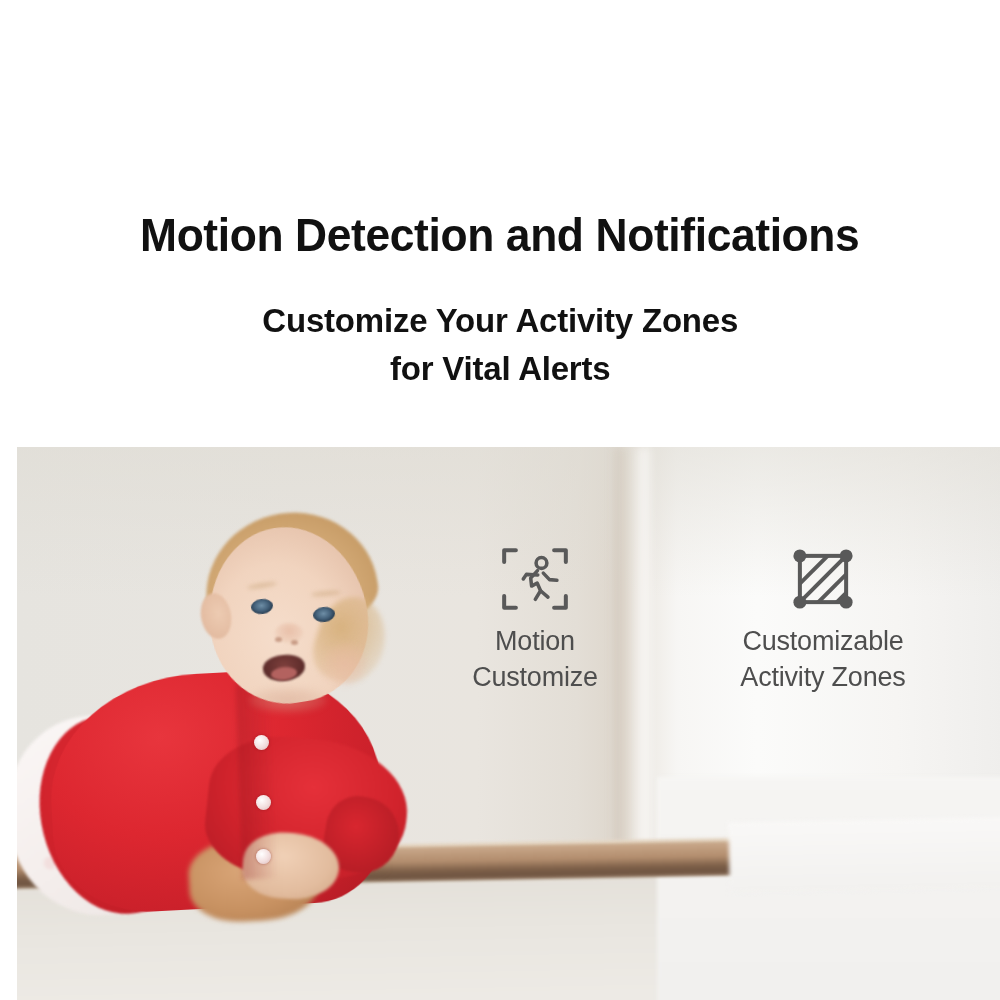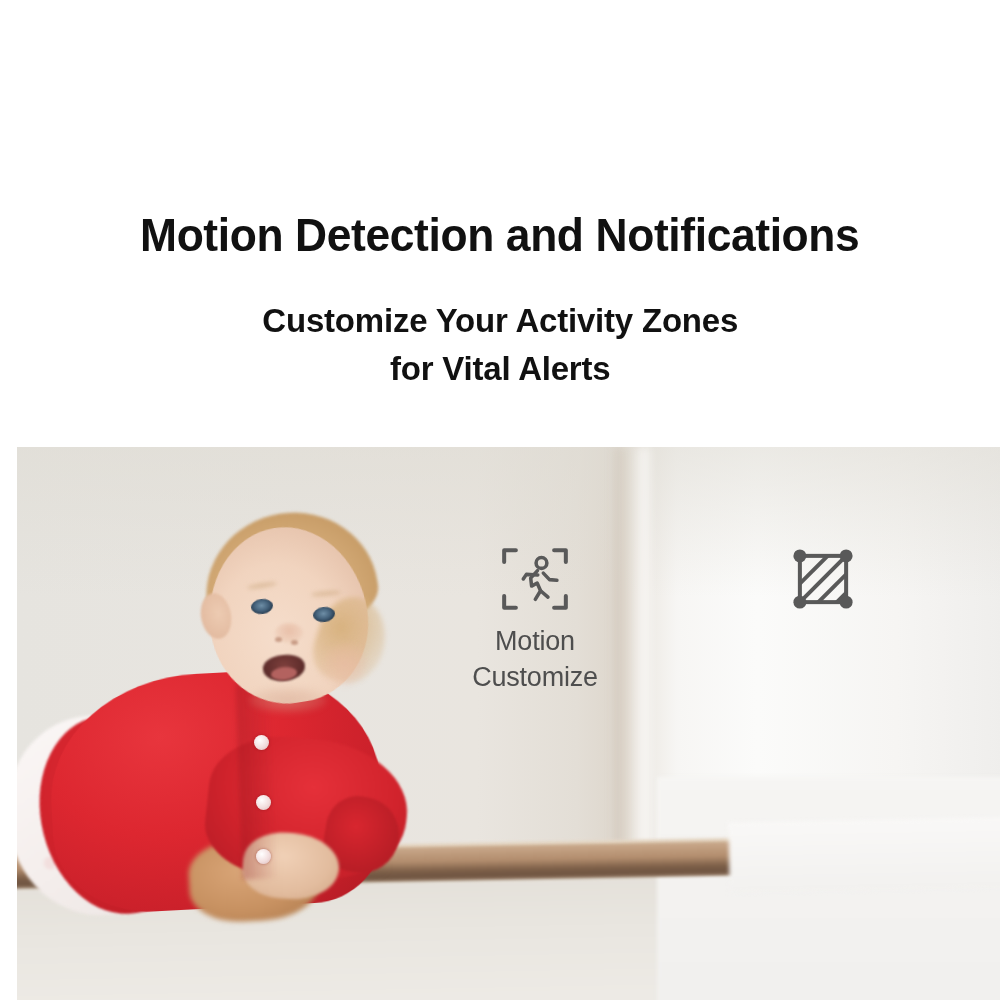--- a/index.html
+++ b/index.html
@@ -439,19 +439,21 @@
           </g>
 
           <g fill="#595959">
             <circle cx="9" cy="9" r="4.2"></circle>
             <circle cx="39" cy="9" r="4.2"></circle>
             <circle cx="9" cy="39" r="4.2"></circle>
             <circle cx="39" cy="39" r="4.2"></circle>
           </g>
         </svg>
         <div class="caption">
+          <span>Customizable</span>
+          <span>Activity Zones</span>
         </div>
       </div>
 
     </div>
 
   </div>
 </div>
 
 </body></html>

